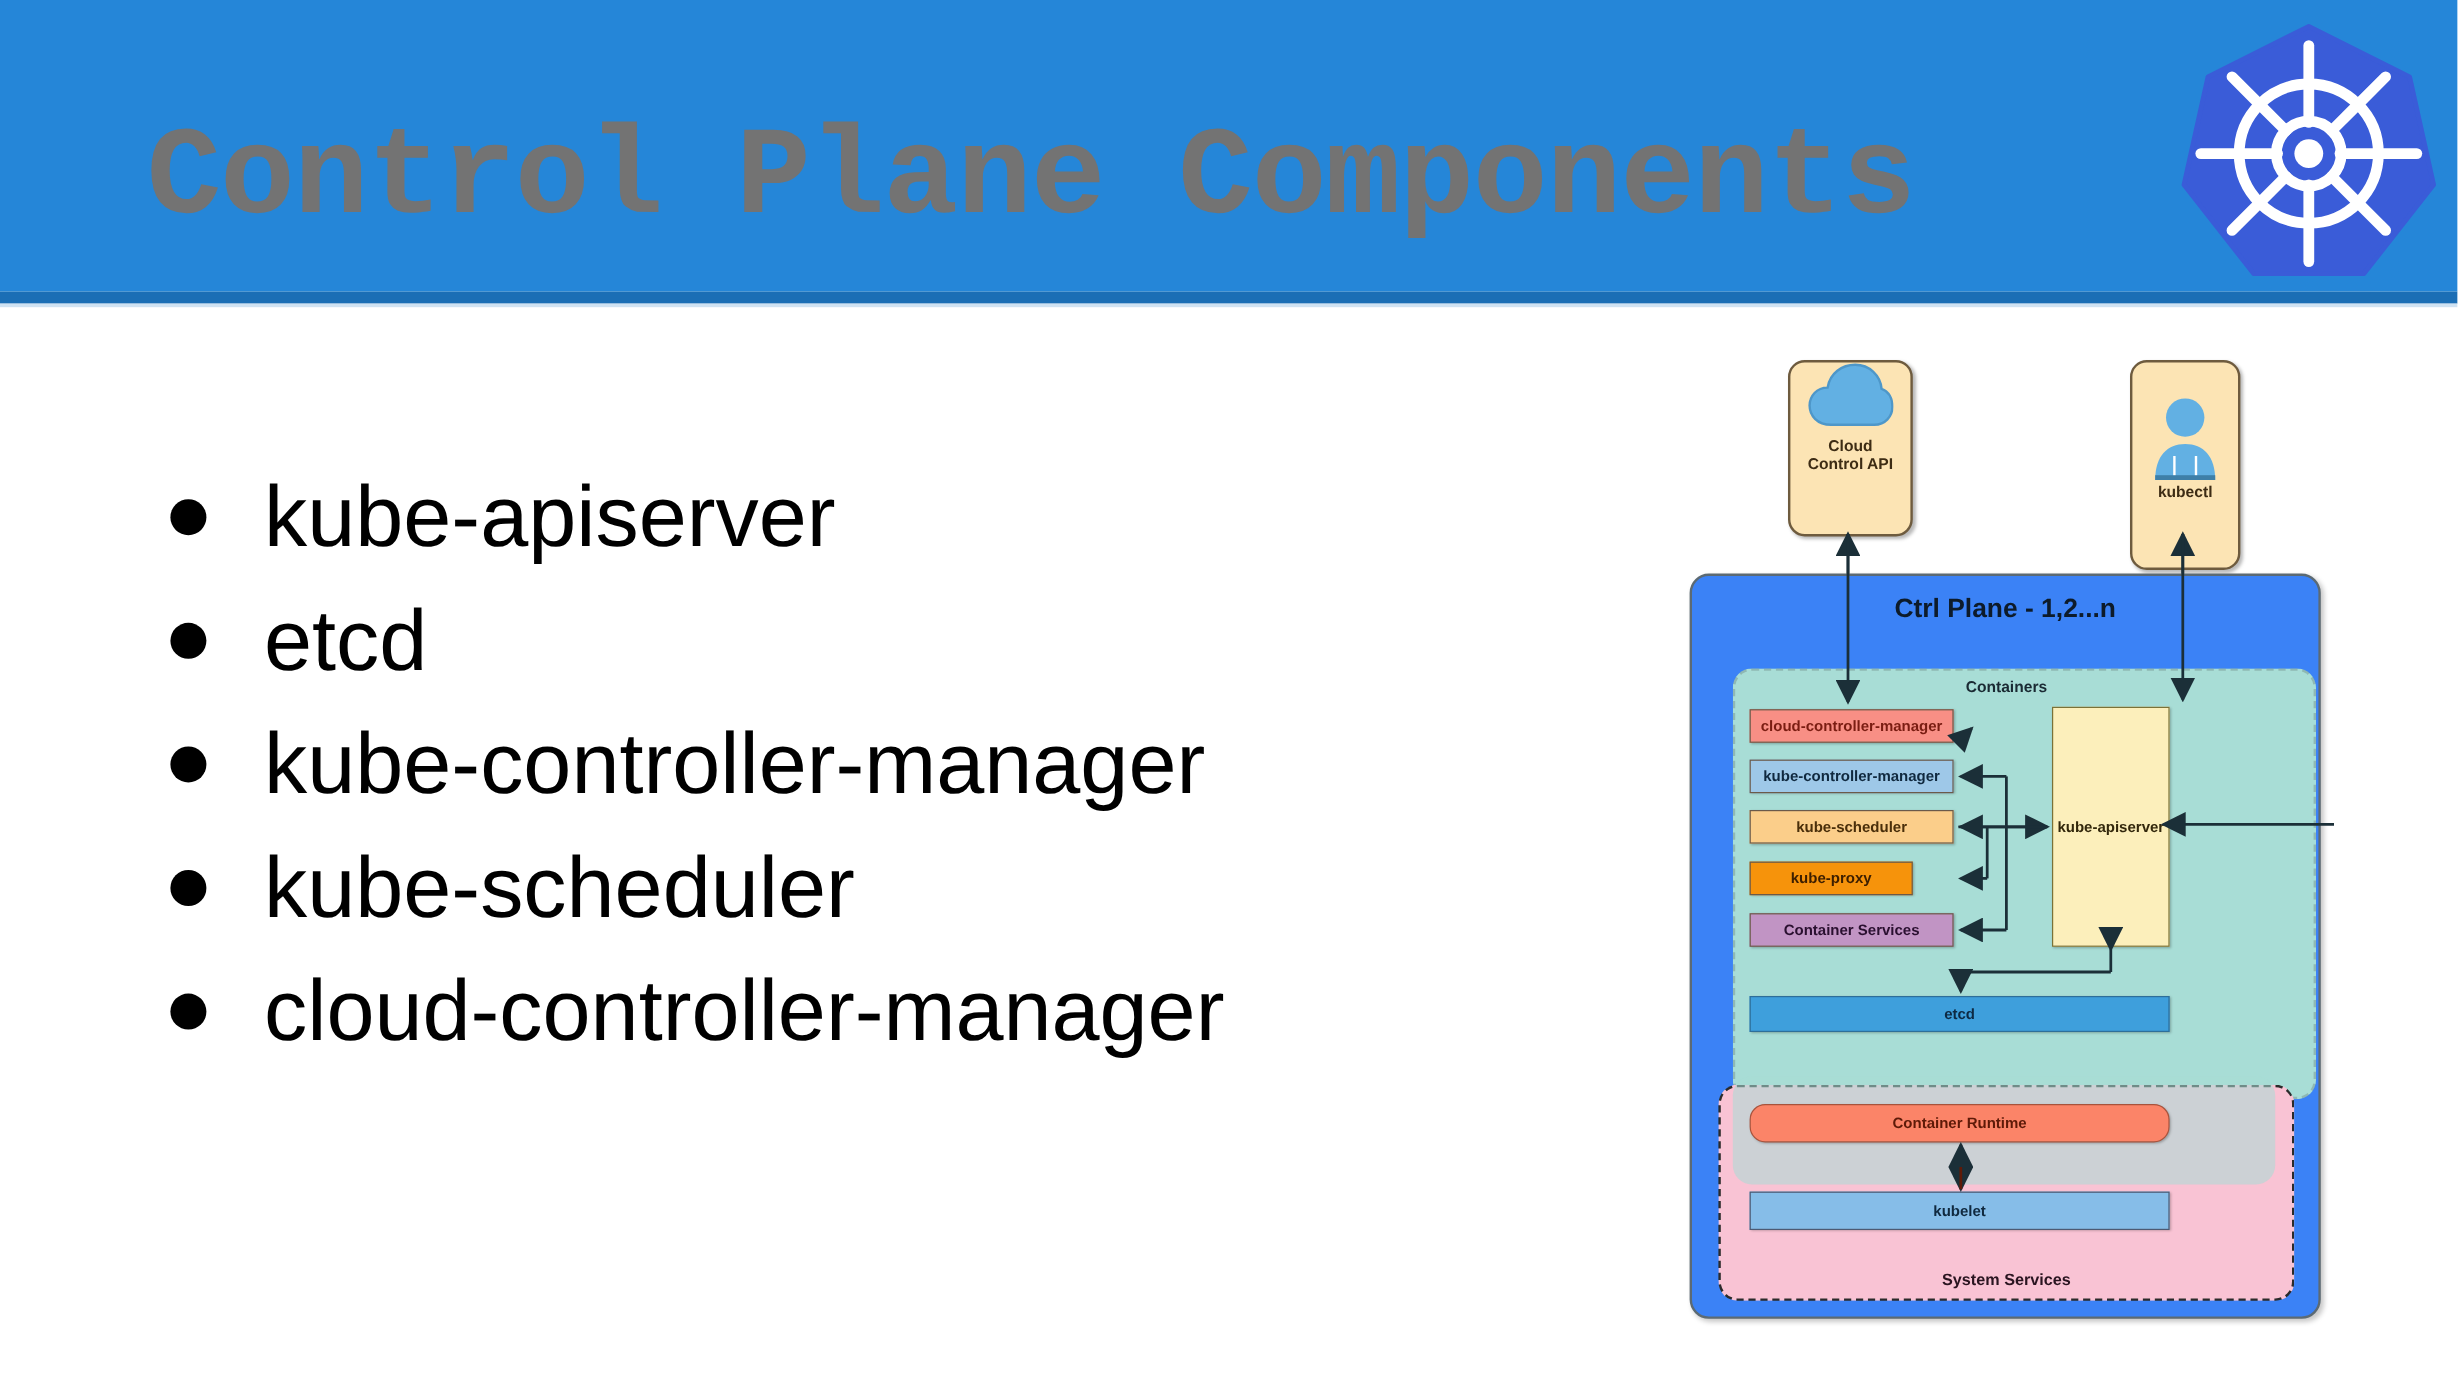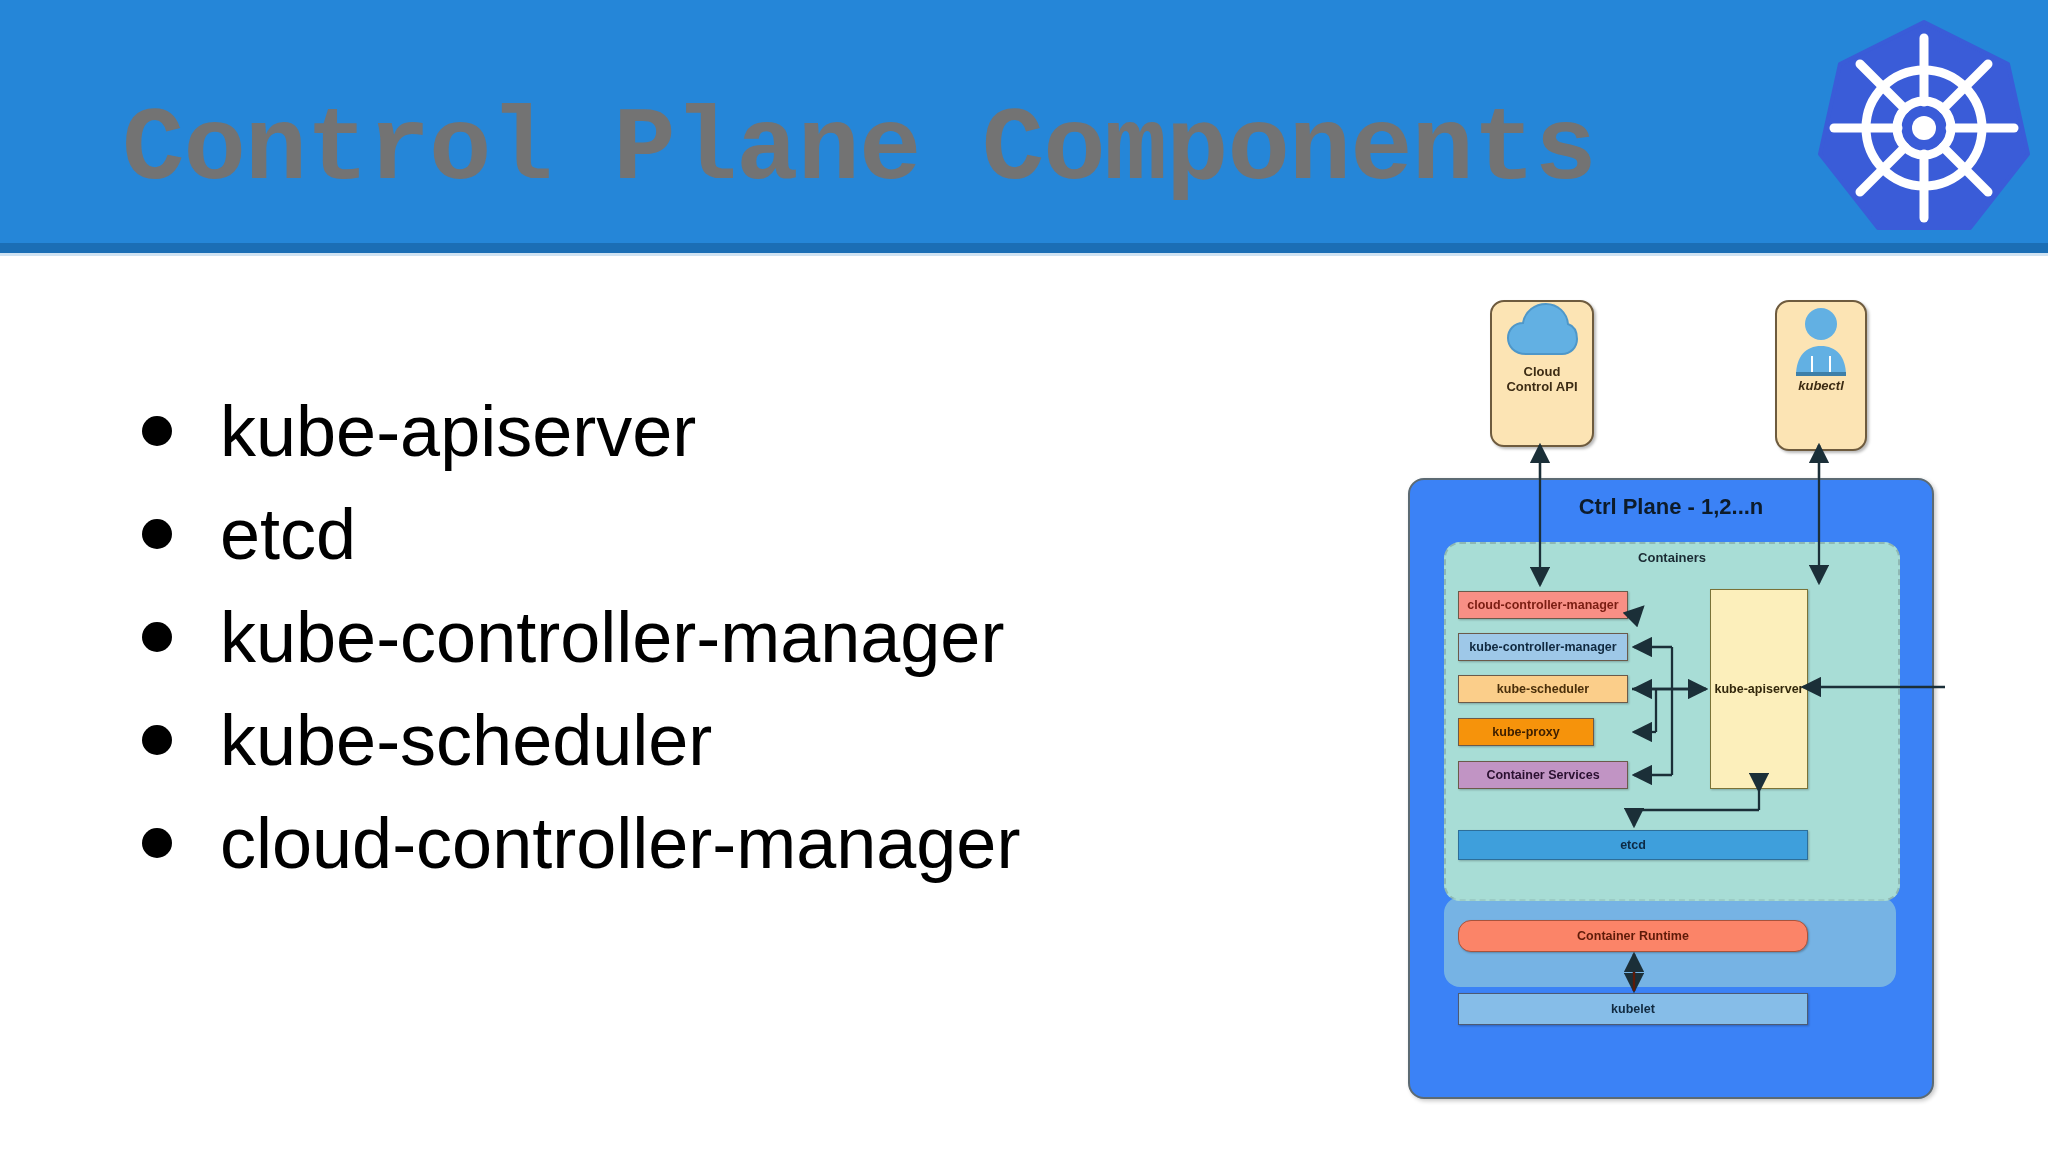--- a/index.html
+++ b/index.html
@@ -138,26 +138,27 @@
     text-align: center;
     font-size: 22px;
     font-weight: bold;
     color: #0d1b2a;
     font-family: "Liberation Sans", sans-serif;
   }
 
   #containers-box {
     position: absolute;
     left: 34px;
-    top: 62px;
+    top: 77px;
     width: 452px;
     height: 355px;
     background: #A8DDD6;
     border: 2px dashed #8fb8b3;
     border-radius: 16px;
+    padding-left: 30px;
   }
   #containers-title {
     position: absolute;
     left: 0; top: 6px;
     width: 452px;
     text-align: center;
     font-size: 13px;
     font-weight: bold;
     color: #1a2a33;
   }
@@ -284,21 +285,21 @@
   <div class="top-node dg-abs" style="left:90px; top:15px; width:100px; height:143px; ">
     <svg width="72" height="58" viewBox="0 0 72 58" aria-hidden="true">
       <path d="M20 52 C8 52 2 44 2 36 C2 28 8 21 17 21 C19 9 29 2 40 2 C52 2 61 11 62 22 C68 24 71 30 71 37 C71 45 65 52 56 52 Z" fill="#62B0E3" stroke="#4E97C9" stroke-width="2"></path>
     </svg>
     <div class="top-node-label" style="margin-top:4px;">
       <span>Cloud</span><br>
       <span>Control API</span>
     </div>
   </div>
 
-  <div class="top-node dg-abs" style="left:375px; top:15px; width:88px; height:143px; padding-top:4px;font-style:italic;">
+  <div class="top-node dg-abs" style="left:375px; top:15px; width:88px; height:143px; padding-top:28px;">
     <svg width="58" height="70" viewBox="0 0 58 70" aria-hidden="true">
       <circle cx="29" cy="18" r="16" fill="#62B0E3"></circle>
       <path d="M4 70 C4 50 14 40 29 40 C44 40 54 50 54 70 Z" fill="#62B0E3"></path>
       <line x1="20" y1="50" x2="20" y2="68" stroke="#ffffff" stroke-width="2"></line>
       <line x1="38" y1="50" x2="38" y2="68" stroke="#ffffff" stroke-width="2"></line>
       <rect x="4" y="66" width="50" height="4" fill="#3E7FA8"></rect>
     </svg>
     <div class="top-node-label" style="margin-top:2px;">kubectl</div>
   </div>
 
@@ -312,20 +313,23 @@
     <div class="comp-box" style="left:48px; top:111px; width:170px; height:28px; background:#F88F85; color:#7a1d12;">cloud-controller-manager</div>
     <div class="comp-box" style="left:48px; top:153px; width:170px; height:28px; background:#9EC8E8; color:#10293f;">kube-controller-manager</div>
     <div class="comp-box" style="left:48px; top:195px; width:170px; height:28px; background:#FBCE8A; color:#4a2f0a;">kube-scheduler</div>
     <div class="comp-box" style="left:48px; top:238px; width:136px; height:28px; background:#F6930B; color:#3d1f00;">kube-proxy</div>
     <div class="comp-box" style="left:48px; top:281px; width:170px; height:28px; background:#C194C4; color:#2a1030;">Container Services</div>
 
     <div id="apiserver-box" style="left:300px; top:109px; width:98px; height:200px; background:#FCEFBB;">kube-apiserver</div>
 
     <div class="comp-box" style="left:48px; top:350px; width:350px; height:30px; background:#3E9FDC; color:#0d2a44; border-color:#2d6e99;">etcd</div>
 
+    <div id="sys-services-box">
+      <div id="sys-services-title">System Services</div>
+    </div>
     <div id="runtime-shade"></div>
 
     <div class="comp-box" style="left:48px; top:440px; width:350px; height:32px; background:#FB8468; color:#5e1a08; border-color:#a8533c;border-radius:13px;">Container Runtime</div>
     <div class="comp-box" style="left:48px; top:513px; width:350px; height:32px; background:#86BDE8; color:#10293f; border-color:#4d5a73;">kubelet</div>
 
     <svg class="arrows" width="522" height="617">
       <defs>
         <marker id="ah" markerWidth="9" markerHeight="9" refX="8" refY="4.5" orient="auto">
           <path d="M0,0 L9,4.5 L0,9 Z" fill="#1b2f38"></path>
         </marker>

